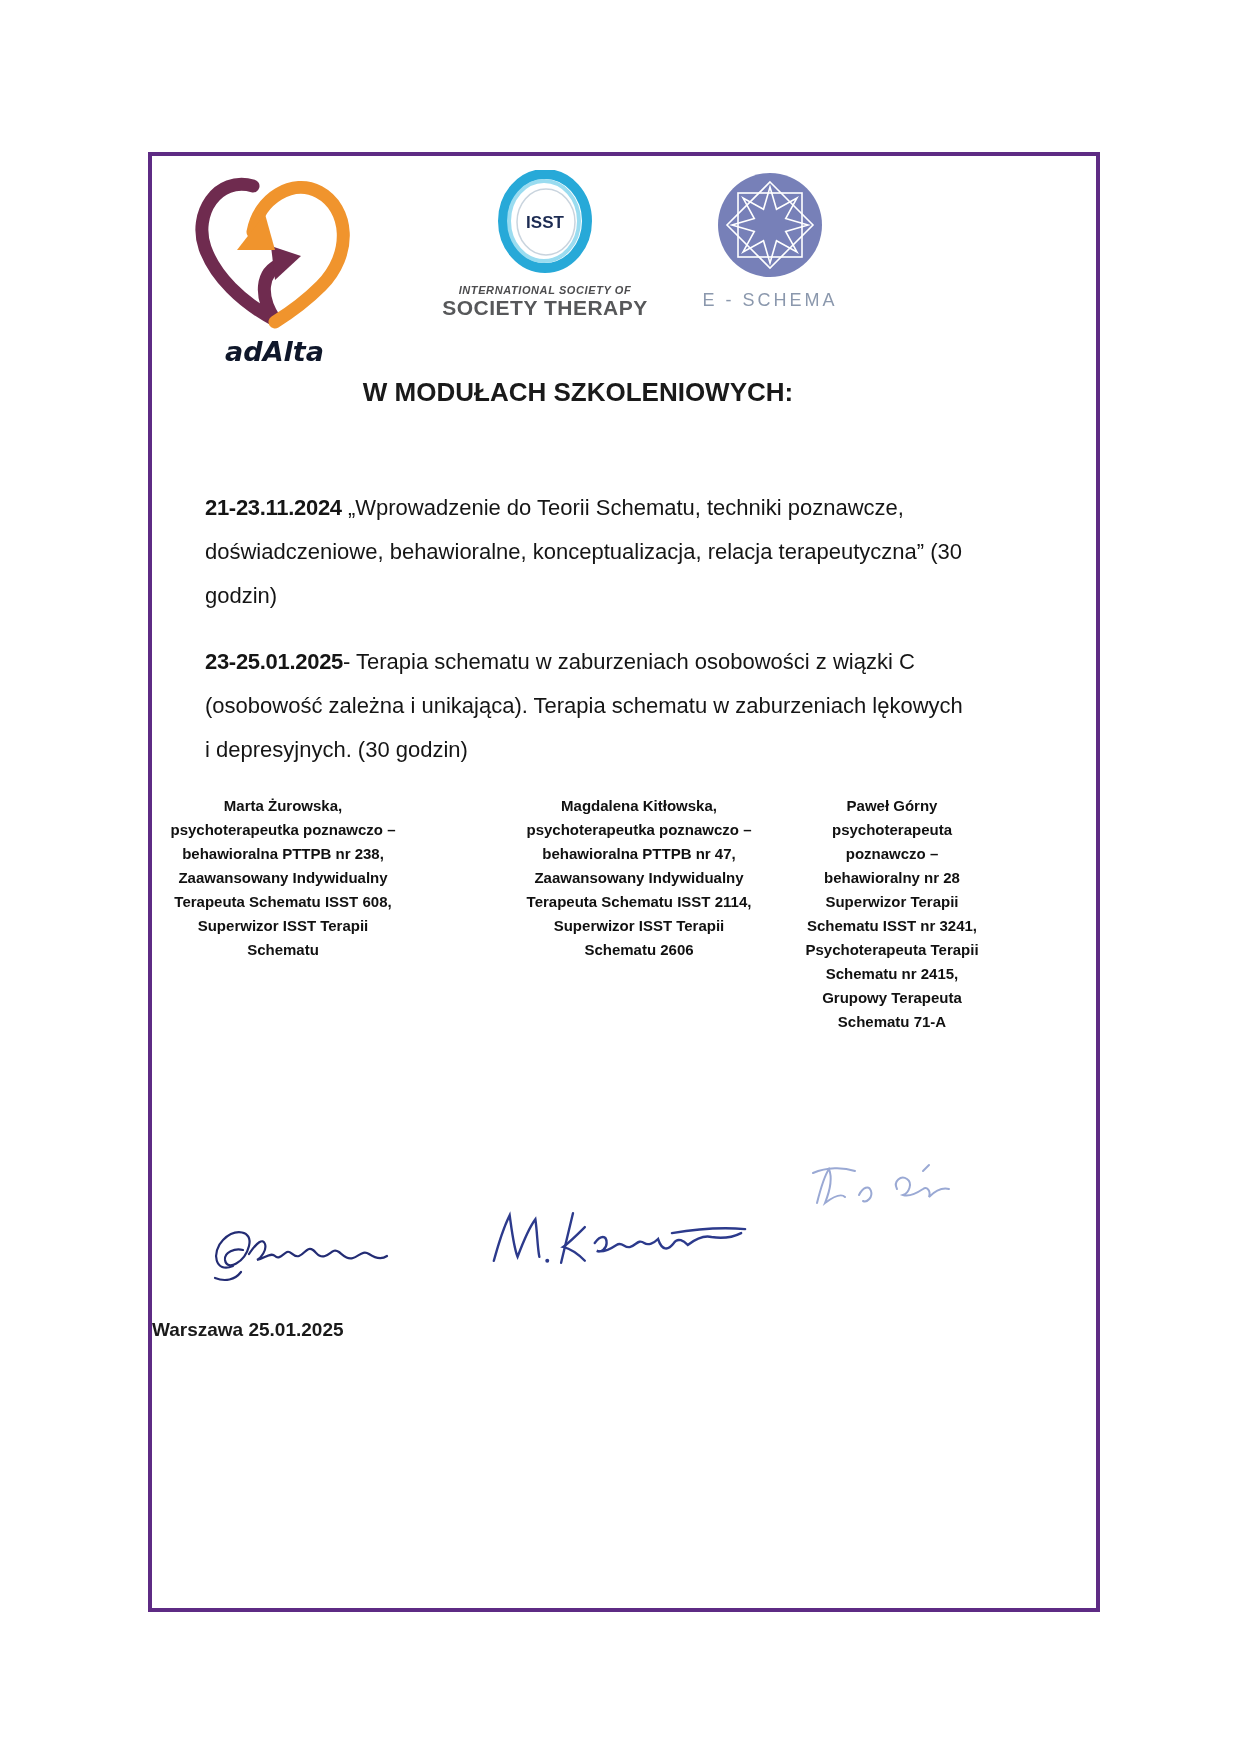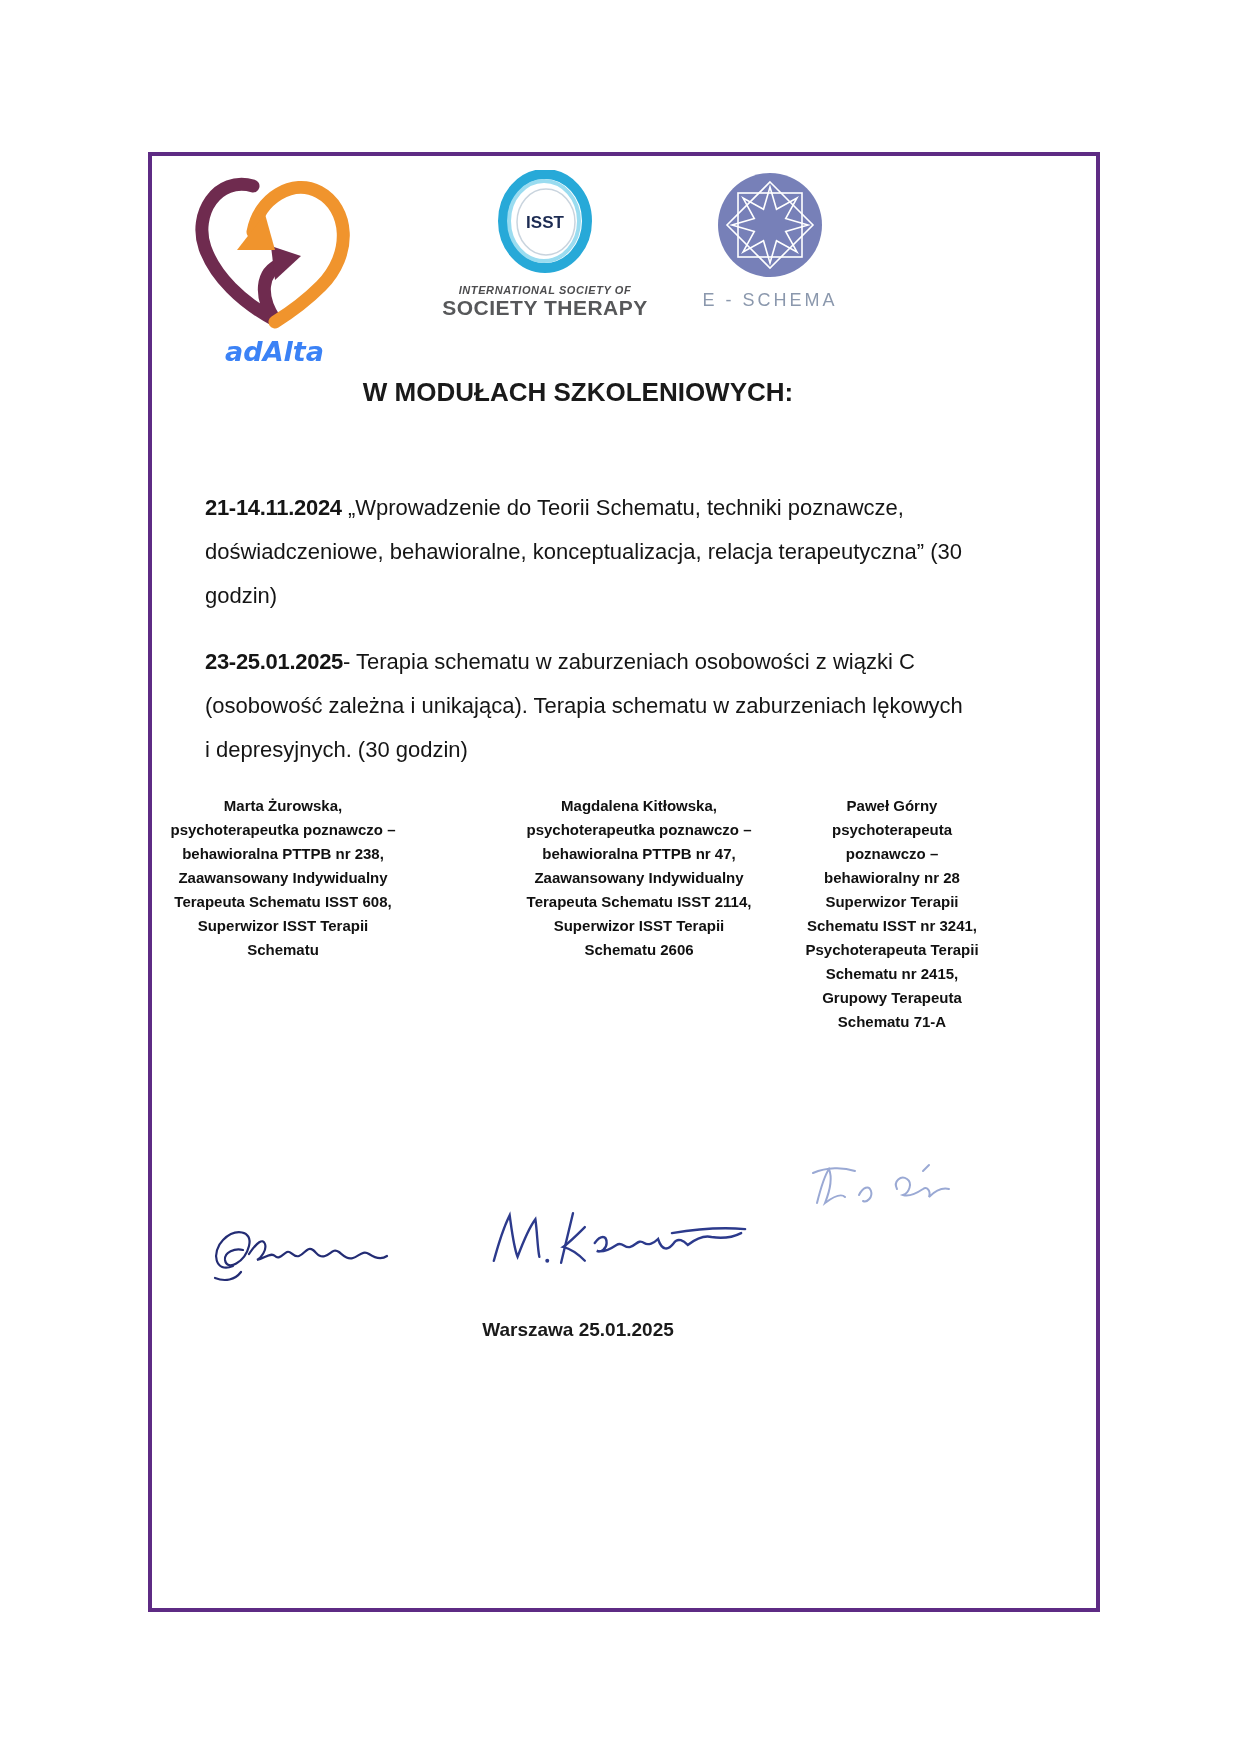--- a/index.html
+++ b/index.html
@@ -22,21 +22,21 @@
     display: flex;
     align-items: flex-start;
     padding-top: 14px;
     height: 200px;
   }
   .logo-adalta { margin-left: 35px; width: 175px; text-align: center; }
   .adalta-label {
     margin-top: 2px;
     font-family: "DejaVu Sans", sans-serif;
     font-style: italic; font-weight: bold;
-    font-size: 27px; color: #3b82f6;
+    font-size: 27px; color: #0f172a;
     letter-spacing: 0px;
   }
   .logo-isst { margin-left: 63px; width: 240px; text-align: center; }
   .isst-line1 {
     margin-top: 4px;
     font-size: 11px; font-weight: bold;
     letter-spacing: 0.6px; color: #4d4d4f; font-style: italic;
   }
   .isst-line2 {
     font-size: 21px; font-weight: bold;
@@ -87,21 +87,21 @@
   .signatory.col2 { margin-left: 95px; width: 280px; }
   .signatory.col3 { margin-left: 10px; width: 206px; }
   
   .signatures { position: relative; height: 280px; }
   .sig { position: absolute; }
   .sig-1 { left: 53px;  top: 176px; width: 190px; height: 75px; }
   .sig-2 { left: 326px; top: 161px; width: 277px; height: 80px; }
   .sig-3 { left: 653px; top: 121px; width: 150px; height: 60px; }
   
   .footer {
-    padding-right: 92px; text-align: center;
+    padding-right: 92px; 
     font-size: 19px; font-weight: bold; line-height: 24px;
   }
 </style>
 </head>
 <body>
 
 <div class="frame">
 
   <div class="logos">
 
@@ -135,21 +135,21 @@
       </svg>
       <div class="eschema-label">E - SCHEMA</div>
     </div>
   </div>
 
   <div class="headers">
     <div class="subtitle">W MODUŁACH SZKOLENIOWYCH:</div>
   </div>
 
   <div class="modules">
-    <p class="module"><span class="module-date">21-14.11.2024</span><span> „Wprowadzenie do Teorii Schematu, techniki poznawcze, doświadczeniowe, behawioralne, konceptualizacja, relacja terapeutyczna” (30 godzin)</span></p>
+    <p class="module"><span class="module-date">21-23.11.2024</span><span> „Wprowadzenie do Teorii Schematu, techniki poznawcze, doświadczeniowe, behawioralne, konceptualizacja, relacja terapeutyczna” (30 godzin)</span></p>
     <p class="module"><span class="module-date">23-25.01.2025</span><span>- Terapia schematu w zaburzeniach osobowości z wiązki C (osobowość zależna i unikająca). Terapia schematu w zaburzeniach lękowych i depresyjnych. (30 godzin)</span></p>
   </div>
 
   <div class="signatories">
     <div class="signatory col1">Marta Żurowska,
 psychoterapeutka poznawczo –
 behawioralna PTTPB nr 238,
 Zaawansowany Indywidualny
 Terapeuta Schematu ISST 608,
 Superwizor ISST Terapii

